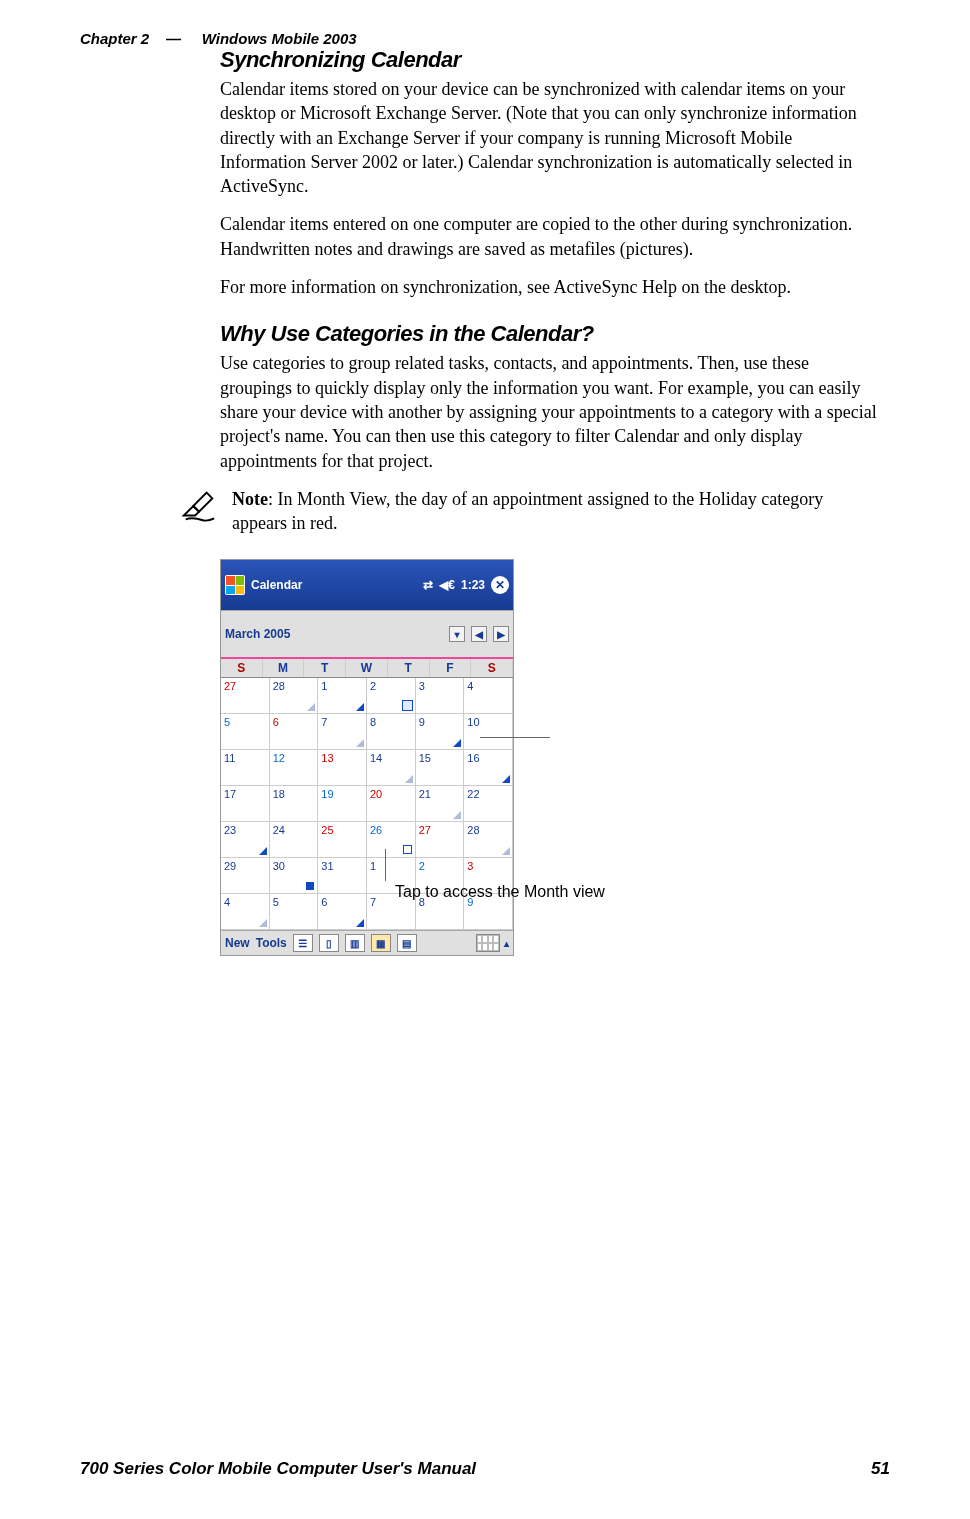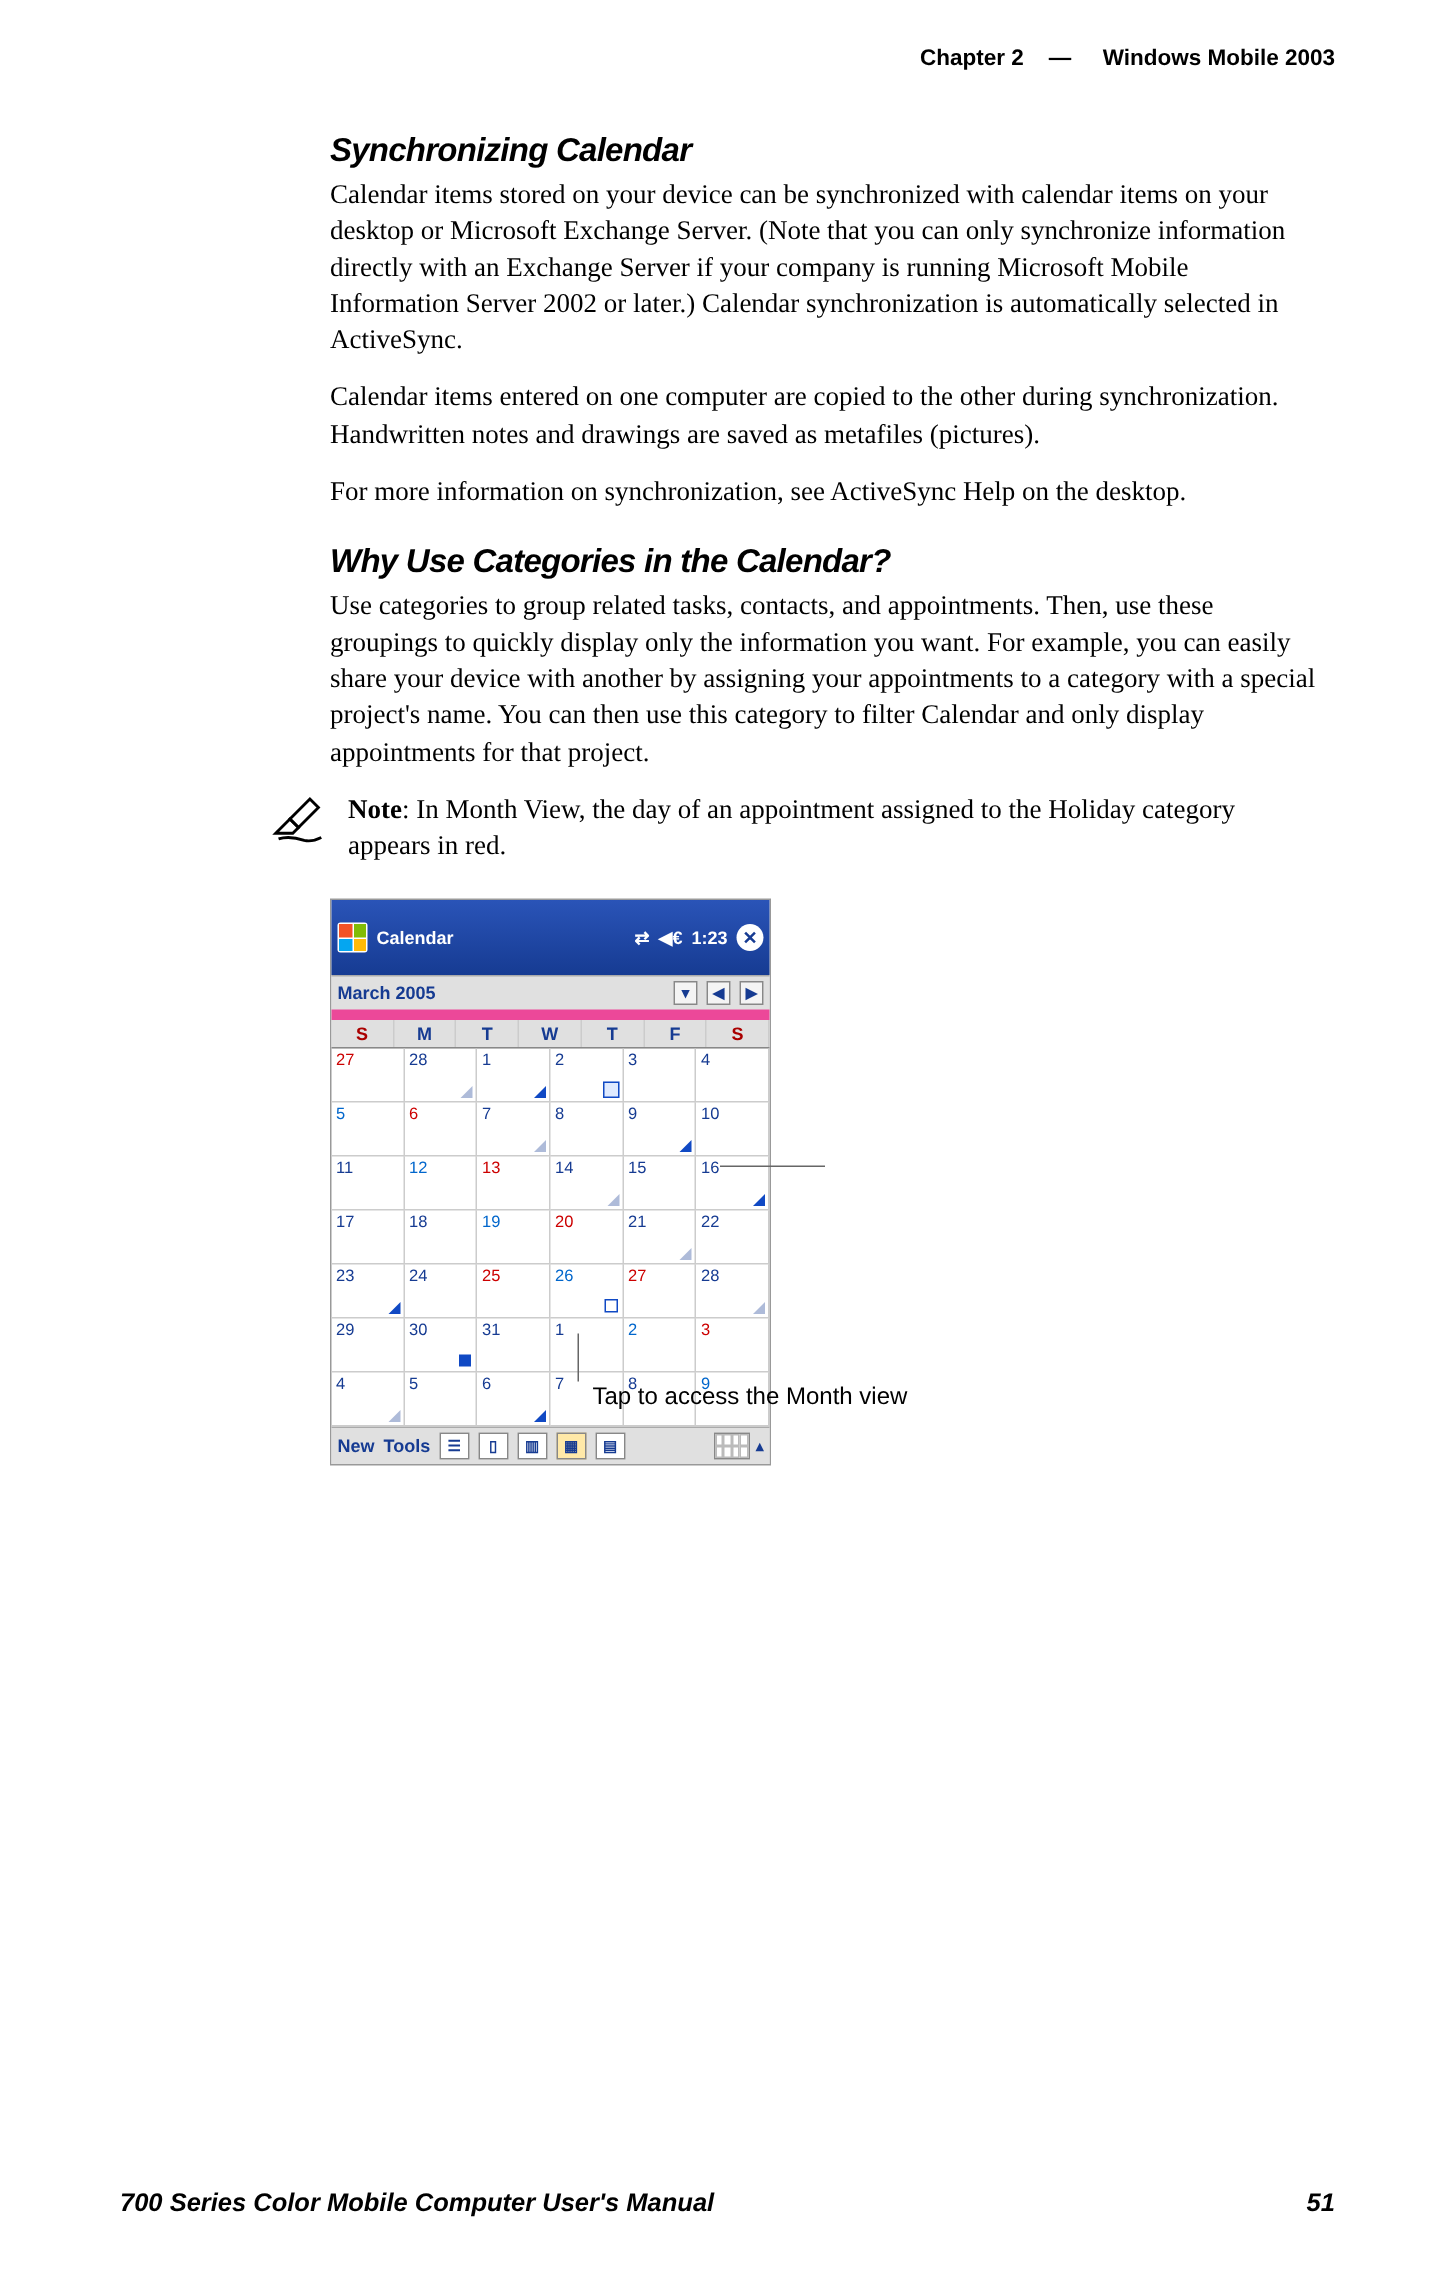--- a/index.html
+++ b/index.html
@@ -12,25 +12,24 @@
     height: 1519px;
     position: relative;
   }
   .page {
     padding: 30px 80px 60px 80px;
     box-sizing: border-box;
     height: 100%;
     position: relative;
   }
   .header {
-    text-align: right;
     font-family: Arial, Helvetica, sans-serif;
+    font-style: italic;
     font-weight: bold;
     font-size: 15px;
-    margin-bottom: 40px;
   }
   .content {
     margin-left: 140px;
     margin-right: 10px;
   }
   h2.sect {
     font-family: Arial, Helvetica, sans-serif;
     font-weight: 800;
     font-style: italic;
     font-size: 22px;
@@ -88,22 +87,22 @@
   .start-flag span:nth-child(2){background:#81bc06}
   .start-flag span:nth-child(3){background:#05a6f0}
   .start-flag span:nth-child(4){background:#ffba08}
   .close-btn {
     width: 18px; height: 18px; border-radius: 50%;
     background: #fff; color: #163b92; display:flex;
     align-items:center; justify-content:center; font-weight:bold;
   }
   .monthbar {
     display:flex; align-items:center; justify-content:space-between;
-    background:#e0e0e0; height:22px; padding:0 4px;
-    border-top:1px solid #aaa; border-bottom:7px solid #ec4899;
+    background:#e0e0e0; height:22px; padding:12px 4px;
+    border-top:1px solid #aaa; border-bottom:2px solid #ec4899;
     font-weight:bold; color:#163b92;
   }
   .monthbar .nav { display:flex; gap:6px; align-items:center; }
   .monthbar .navbtn { width:14px; height:14px; background:#f4f4f4; border:1px solid #888; display:flex; align-items:center; justify-content:center; font-size:10px; color:#163b92;}
   .dayhdr {
     display:grid; grid-template-columns: repeat(7, 1fr);
     background:#e0e0e0; border-bottom:1px solid #888;
   }
   .dayhdr div {
     text-align:center; font-weight:bold; font-size:12px; color:#163b92; padding:2px 0;

